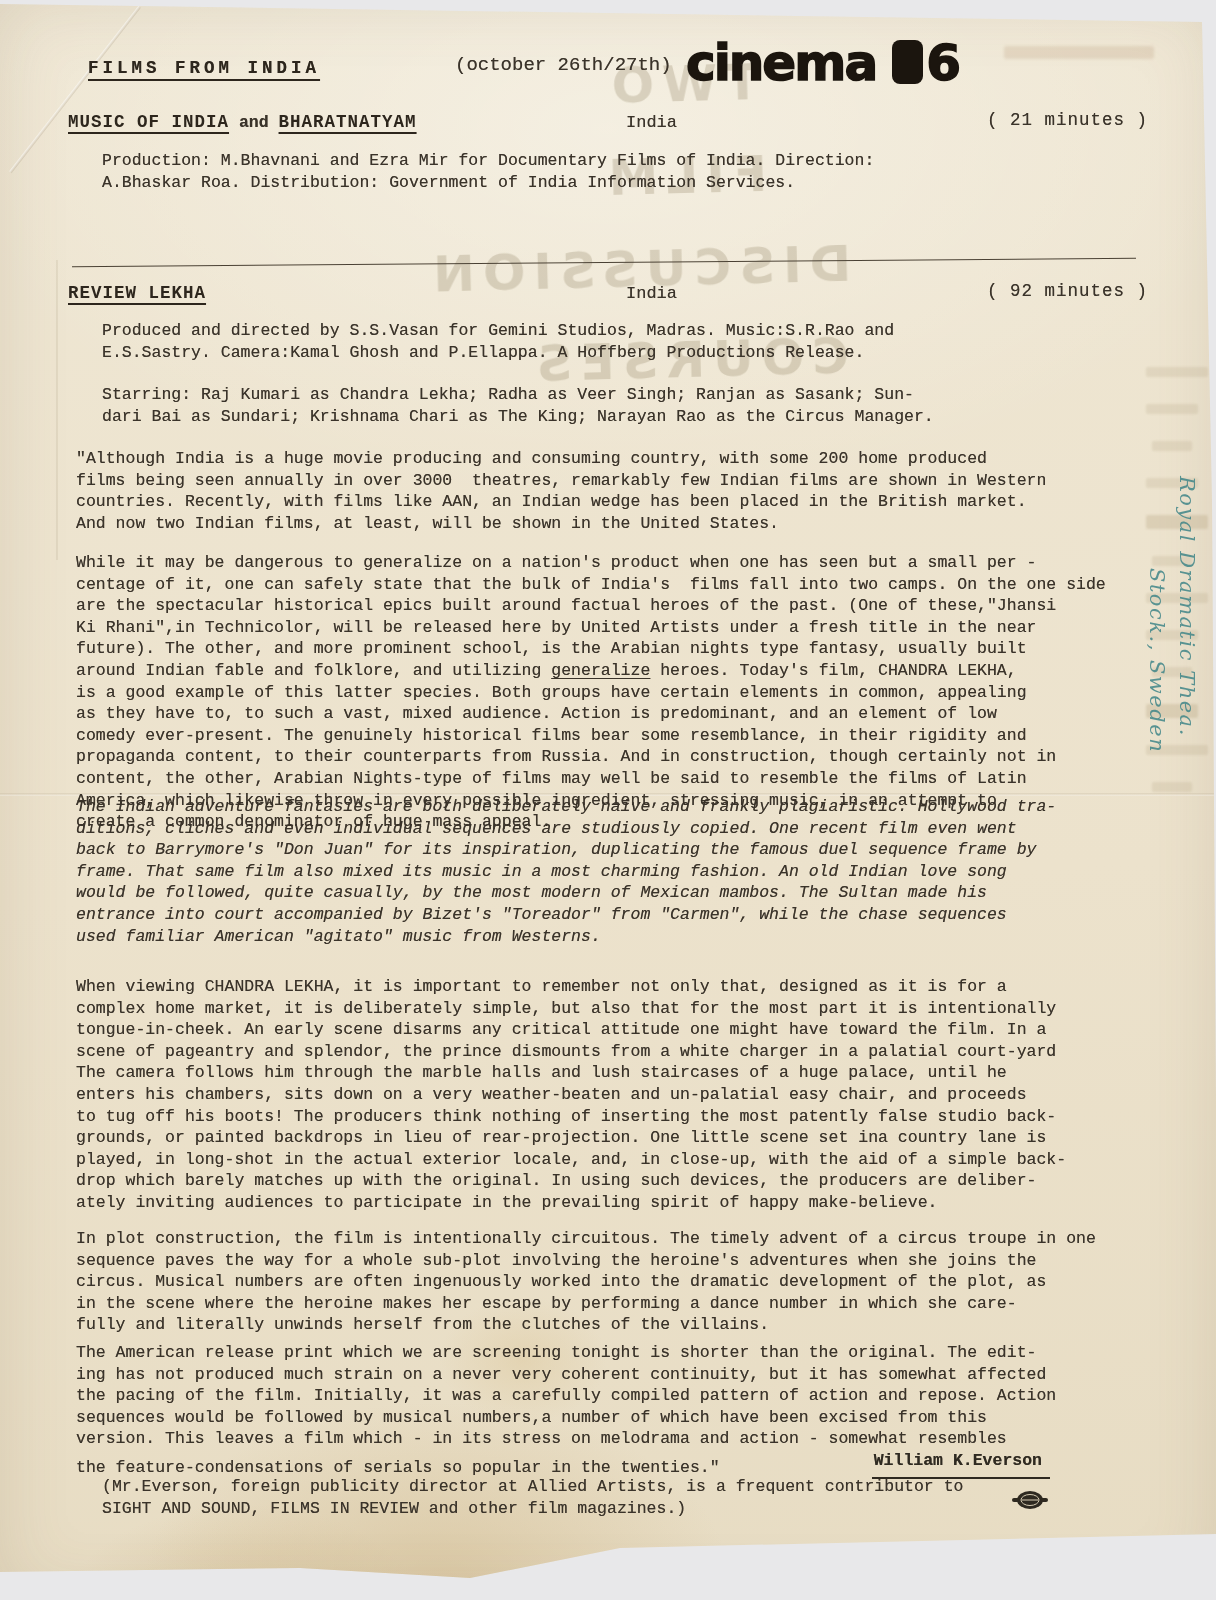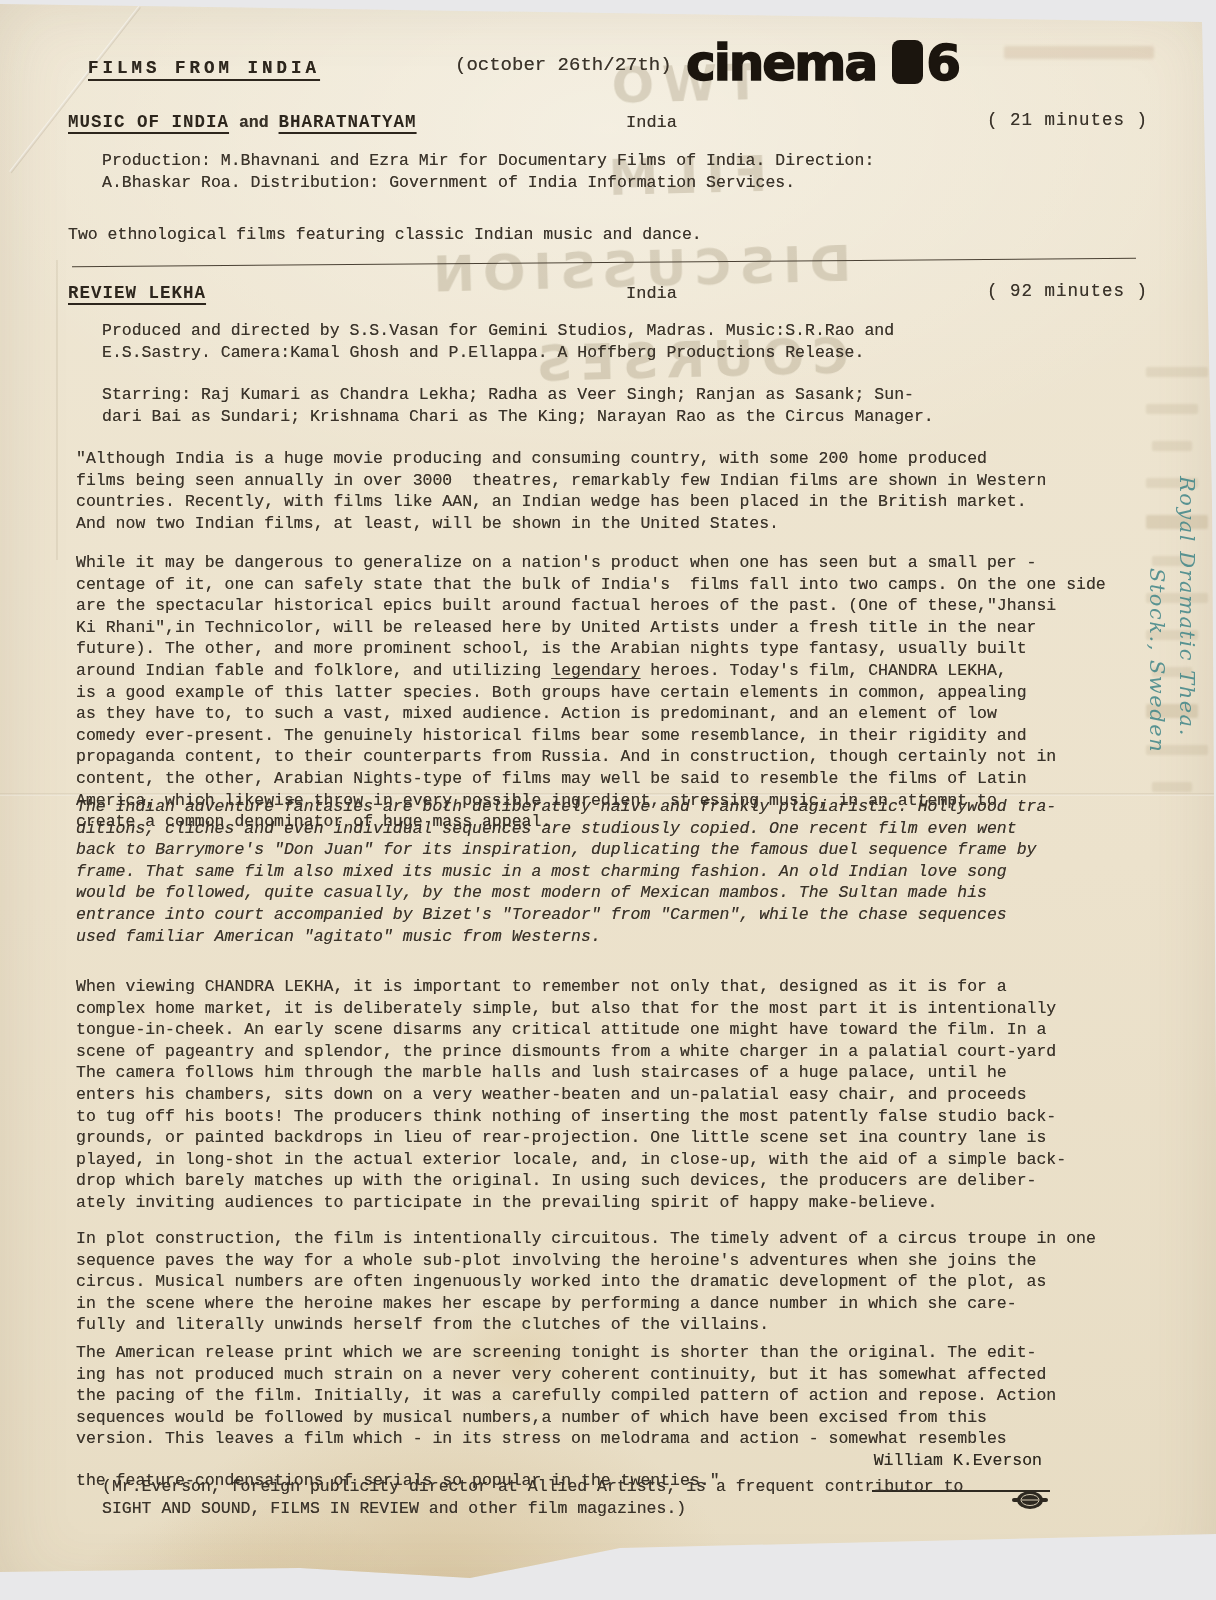--- a/index.html
+++ b/index.html
@@ -35,22 +35,22 @@
   .film-title{font-size:17.5px;font-weight:bold;letter-spacing:1px;color:#2d261d;
       text-decoration:underline;text-underline-offset:5px;text-decoration-thickness:1.5px;}
   .conj{font-size:16.5px;font-weight:bold;text-decoration:none;letter-spacing:0;margin-top:28px;}
   .country{position:absolute;left:558px;top:0;font-size:17px;}
   .runtime{position:absolute;right:0;top:-2px;font-size:17.5px;letter-spacing:1px;}
   .divider{position:absolute;left:72px;top:262px;width:1064px;border-top:1.5px solid #4a4134;
       transform:rotate(-0.45deg);}
   .u-word{text-decoration:underline;text-underline-offset:3px;}
   .sig-row{position:absolute;left:76px;top:1450px;width:974px;display:flex;
       justify-content:space-between;align-items:flex-end;}
-  .signature{font-size:16.5px;line-height:21.6px;font-weight:normal;color:#2f2a21;
-      border-bottom:2px solid #2f2a21;padding:0 8px 18px 2px;white-space:nowrap;
+  .signature{font-size:16.5px;line-height:21.6px;font-weight:bold;color:#2f2a21;
+      border-bottom:2px solid #2f2a21;padding:0 8px 5px 2px;white-space:nowrap;
       text-shadow:0 0 0.6px rgba(47,42,33,0.65);}
   .handwriting{
     position:absolute;top:826px;right:14px;width:350px;
     transform:rotate(90deg);transform-origin:top right;
     font-family:"DejaVu Serif","Liberation Serif",serif;font-style:italic;
     color:#3f8588;font-size:21px;line-height:30px;letter-spacing:1.5px;opacity:0.85;
     white-space:nowrap;}
   .handwriting .hw2{margin-left:92px;}
   .bleed{
     position:absolute;left:520px;top:38px;width:330px;
@@ -107,42 +107,41 @@
   <div class="crease-v"></div>
 
   <div class="txt hdr-title">FILMS FROM INDIA</div>
   <div class="txt hdr-date">(october 26th/27th)</div>
   <div class="logo"><span>cinema</span><span class="one"></span><span>6</span></div>
 
   <div class="film-row" style="top:112px;"><span class="film-title">MUSIC OF INDIA</span><span class="txt conj" style="position:static;"> and </span><span class="film-title">BHARATNATYAM</span><span class="txt country">India</span><span class="txt runtime">( 21 minutes )</span></div>
 
   <div class="txt indent" style="top:150px;width:1000px;">Production: M.Bhavnani and Ezra Mir for Documentary Films of India. Direction:
 A.Bhaskar Roa. Distribution: Government of India Information Services.</div>
-  <div class="txt" style="left:68px;top:224px;width:1000px;">Two ethnological films featuring classic Indian music and dance.</div>
 
   <div class="divider"></div>
 
   <div class="film-row" style="top:283px;"><span class="film-title">REVIEW LEKHA</span><span class="txt country">India</span><span class="txt runtime">( 92 minutes )</span></div>
 
   <div class="txt indent" style="top:320px;width:1000px;">Produced and directed by S.S.Vasan for Gemini Studios, Madras. Music:S.R.Rao and
 E.S.Sastry. Camera:Kamal Ghosh and P.Ellappa. A Hoffberg Productions Release.</div>
   <div class="txt indent" style="top:384px;width:1000px;">Starring: Raj Kumari as Chandra Lekha; Radha as Veer Singh; Ranjan as Sasank; Sun-
 dari Bai as Sundari; Krishnama Chari as The King; Narayan Rao as the Circus Manager.</div>
 
   <div class="txt body-para" style="top:448px;">"Although India is a huge movie producing and consuming country, with some 200 home produced
 films being seen annually in over 3000  theatres, remarkably few Indian films are shown in Western
 countries. Recently, with films like AAN, an Indian wedge has been placed in the British market.
 And now two Indian films, at least, will be shown in the United States.</div>
 
   <div class="txt body-para" style="top:552px;"><span>While it may be dangerous to generalize on a nation's product when one has seen but a small per -
 centage of it, one can safely state that the bulk of India's  films fall into two camps. On the one side
 are the spectacular historical epics built around factual heroes of the past. (One of these,"Jhansi
 Ki Rhani",in Technicolor, will be released here by United Artists under a fresh title in the near
 future). The other, and more prominent school, is the Arabian nights type fantasy, usually built
-around Indian fable and folklore, and utilizing </span><span class="u-word">legendary</span><span> heroes. Today's film, CHANDRA LEKHA,
+around Indian fable and folklore, and utilizing </span><span class="u-word">generalize</span><span> heroes. Today's film, CHANDRA LEKHA,
 is a good example of this latter species. Both groups have certain elements in common, appealing
 as they have to, to such a vast, mixed audience. Action is predominant, and an element of low
 comedy ever-present. The genuinely historical films bear some resemblance, in their rigidity and
 propaganda content, to their counterparts from Russia. And in construction, though certainly not in
 content, the other, Arabian Nights-type of films may well be said to resemble the films of Latin
 America, which likewise throw in every possible ingredient, stressing music, in an attempt to
 create a common denominator of huge mass appeal.</span></div>
 
   <div class="txt body-para" style="top:796px;font-style:italic;">The Indian adventure fantasies are both deliberately naive and frankly plagiaristic. Hollywood tra-
 ditions, cliches and even individual sequences are studiously copied. One recent film even went

